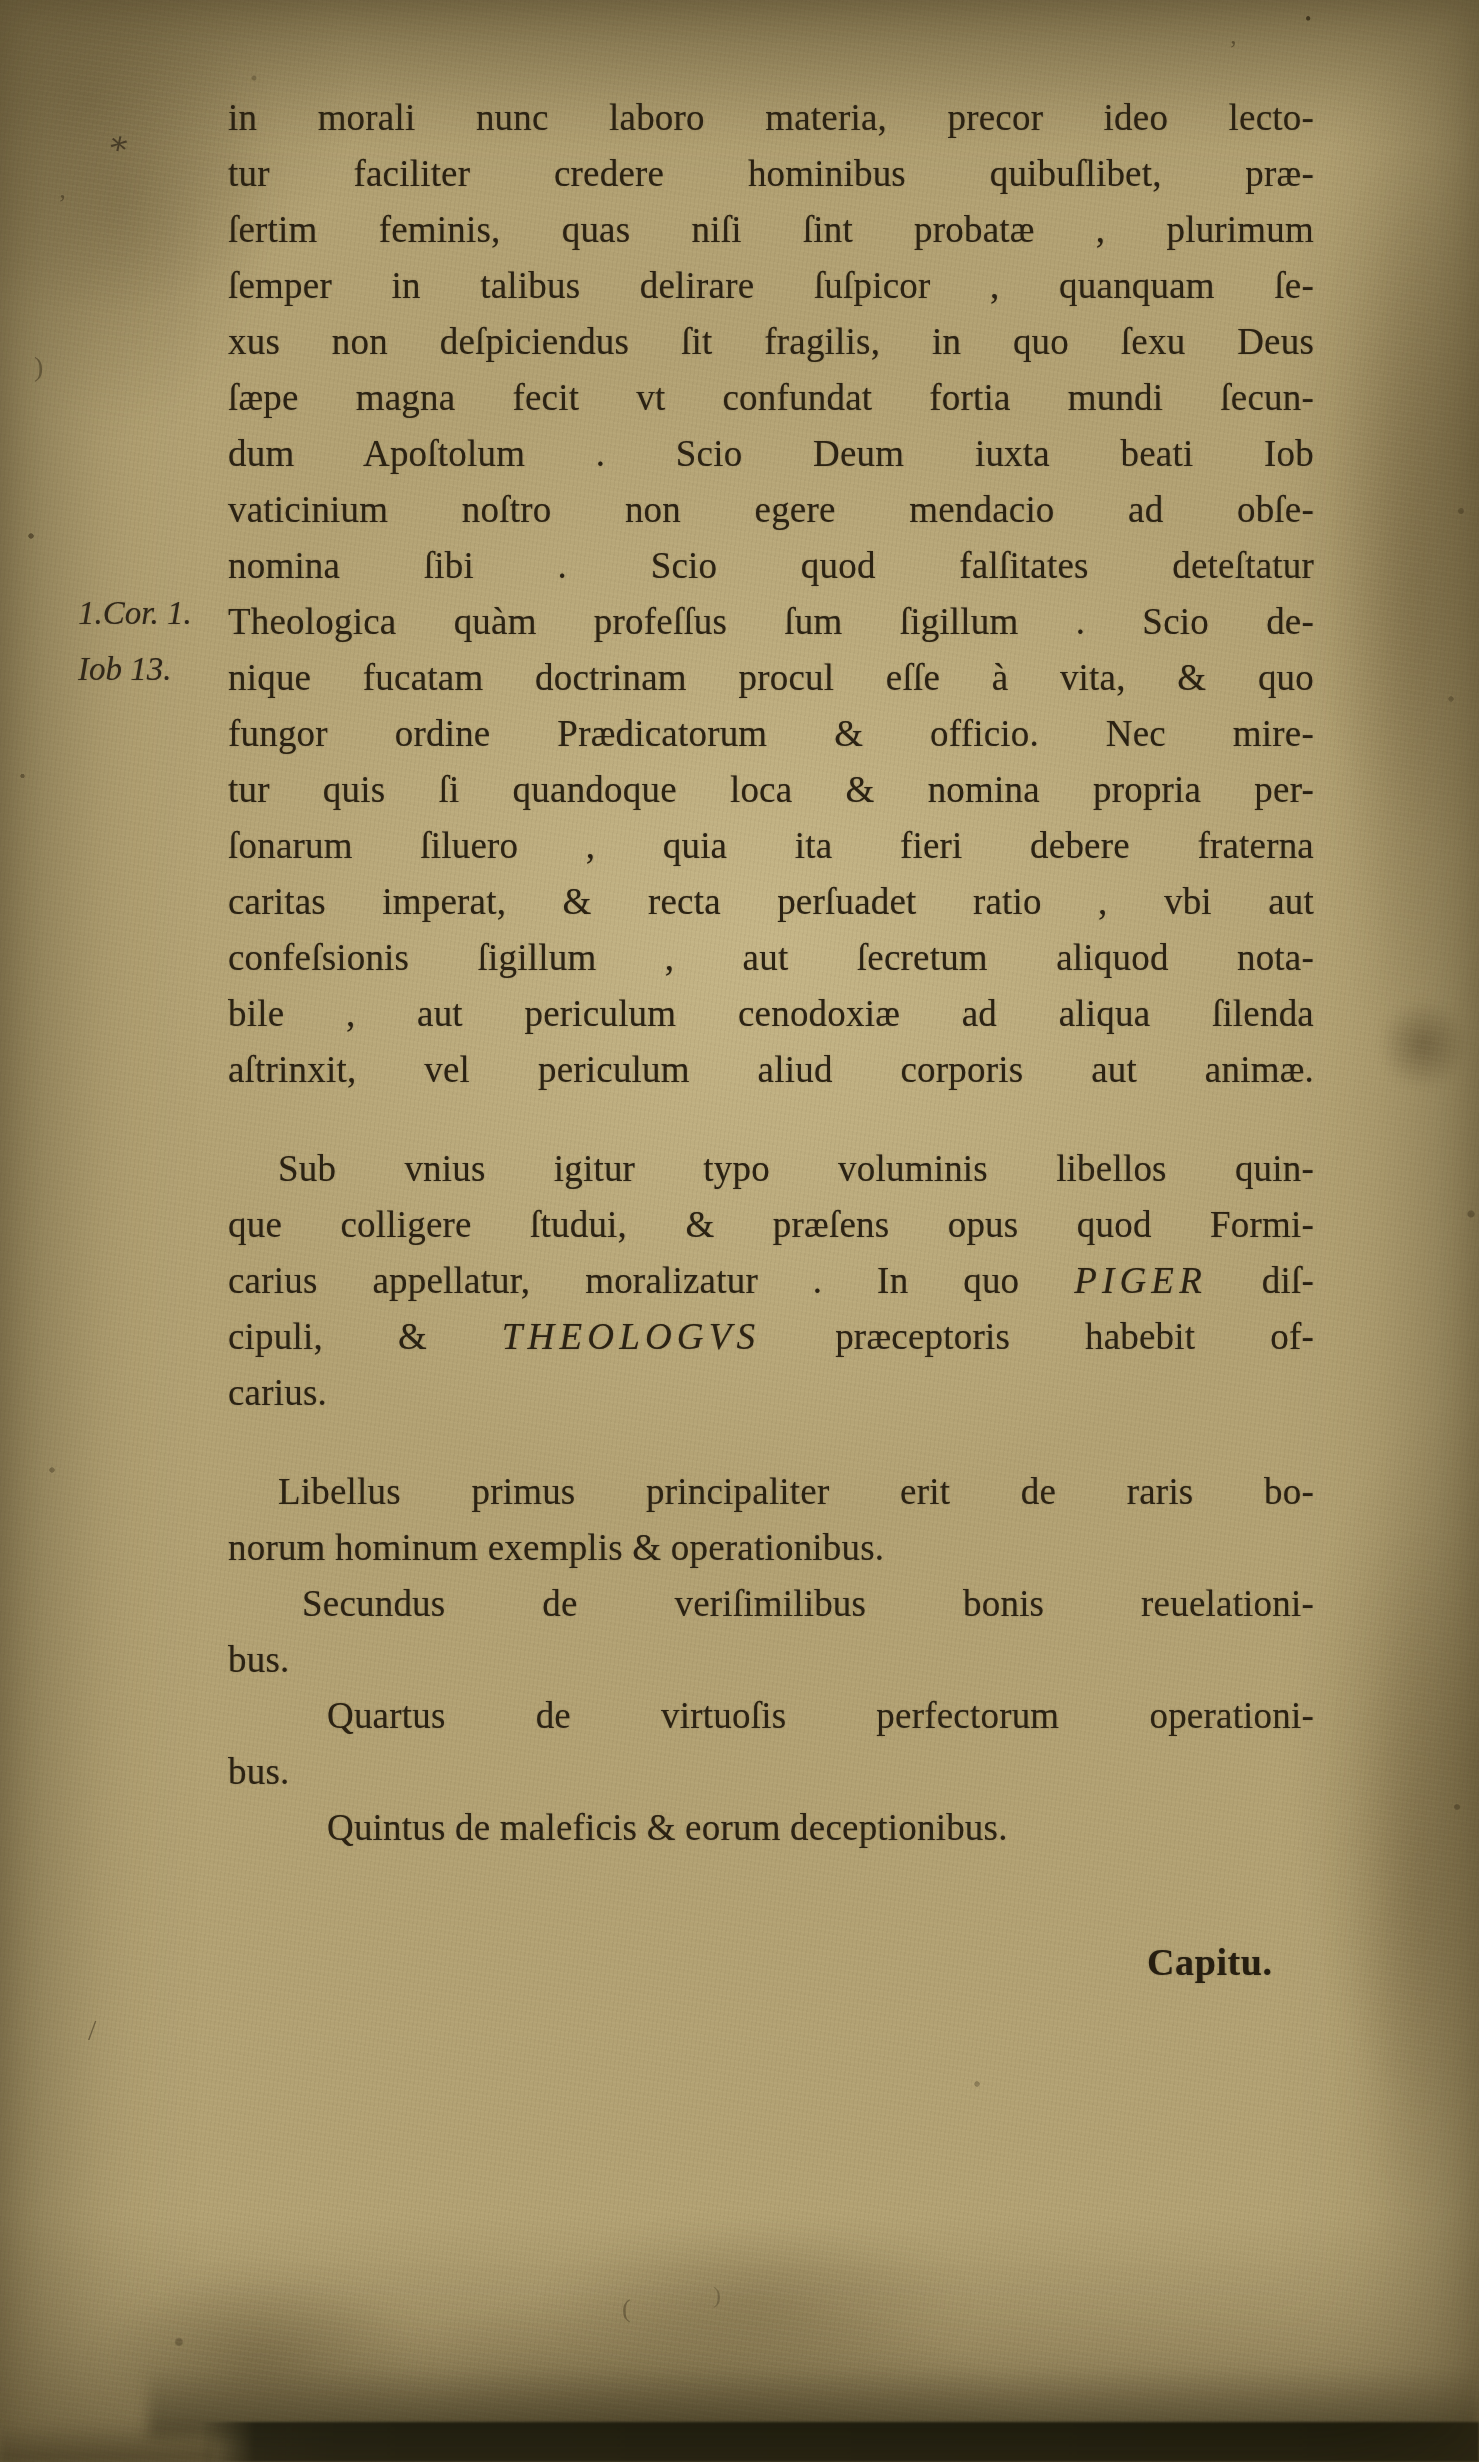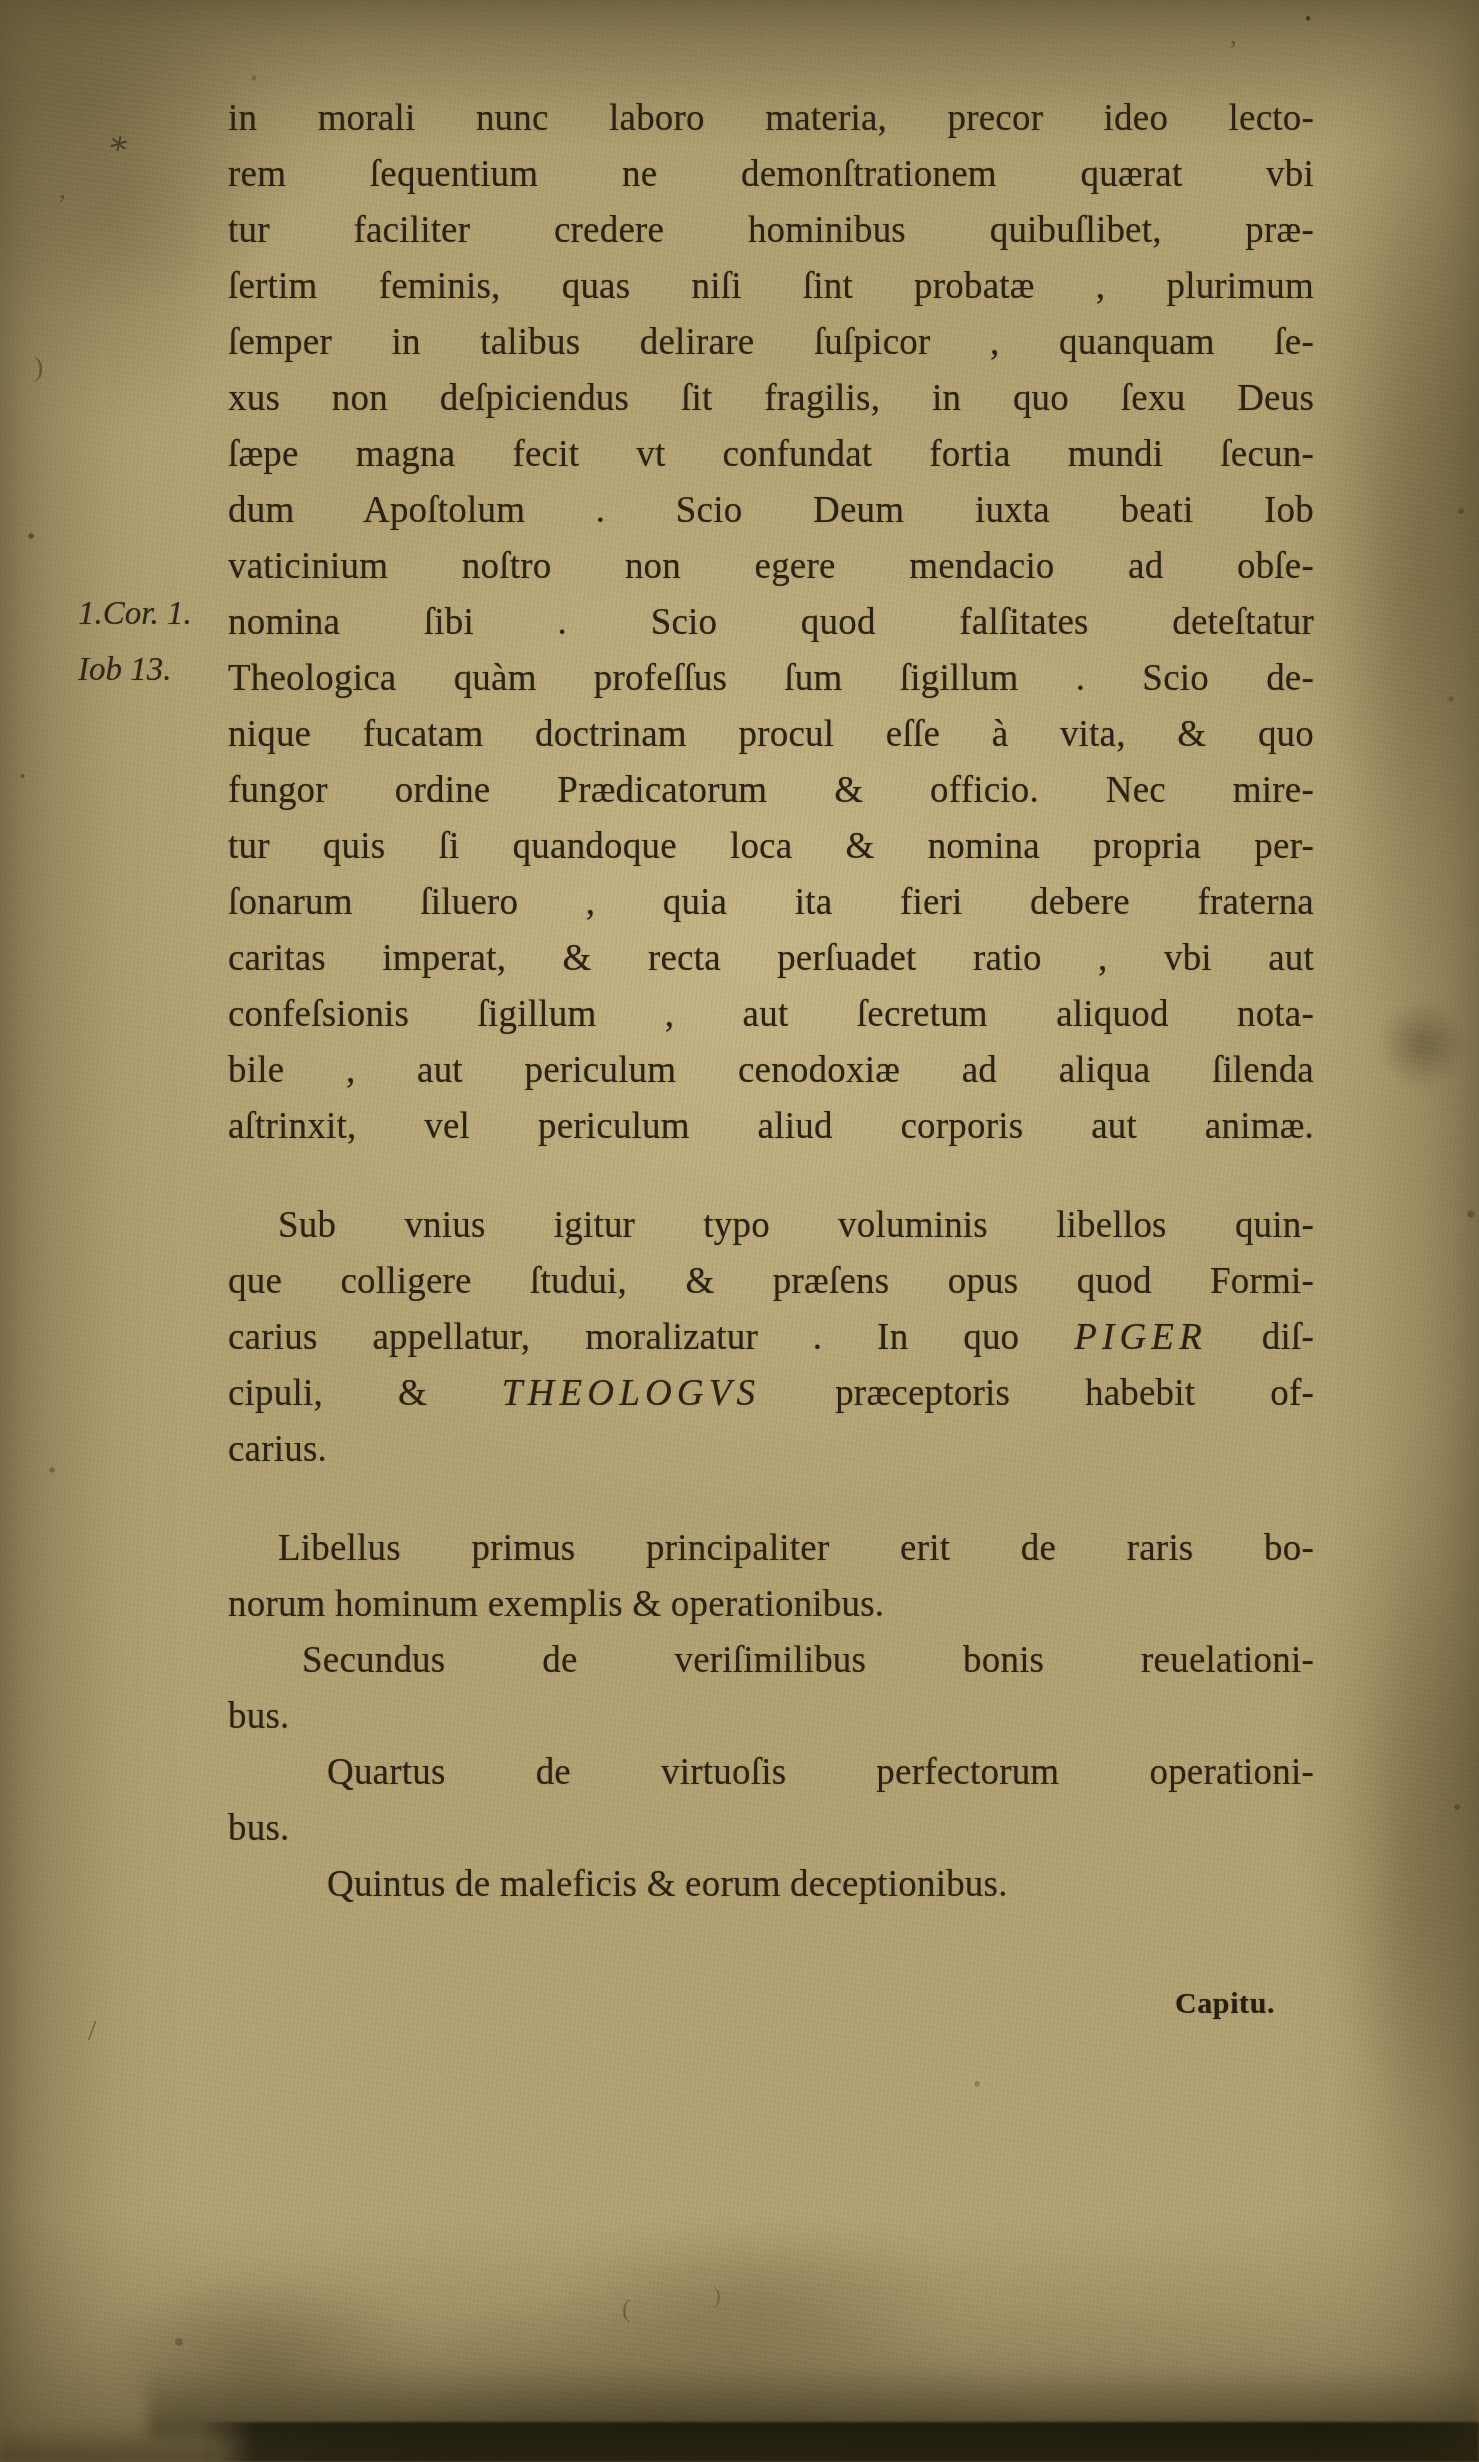--- a/index.html
+++ b/index.html
@@ -53,22 +53,22 @@
   .ind1{text-indent:50px;margin-top:43px;}
   .ind2{text-indent:74px;}
   .ind3{text-indent:99px;}
   .s-n{font-style:normal;}
   .s-ic{font-style:italic;letter-spacing:.14em;}
 
   .marginalia{position:absolute;left:78px;top:585px;font-style:italic;font-size:33px;
     line-height:56px;color:#30271a;text-shadow:0 0 1.2px rgba(48,39,26,.4);}
   .ornament{position:absolute;left:108px;top:123px;font-size:33px;color:#3a3020;opacity:.8;
     transform:rotate(12deg);}
-  .catchword{position:absolute;left:1147px;top:1986px;font-size:30px;font-weight:bold;
-    color:#261e10;letter-spacing:0.6px;text-shadow:0 0 1.2px rgba(38,30,16,.5);margin-left:28px;}
+  .catchword{position:absolute;left:1147px;top:1940px;font-size:38px;font-weight:bold;
+    color:#261e10;letter-spacing:0.6px;text-shadow:0 0 1.2px rgba(38,30,16,.5);}
   .ink-marks{position:absolute;inset:0;color:#342a18;pointer-events:none;}
   .mark{position:absolute;line-height:1;}
 </style>
 </head>
 <body>
 
 <div class="page">
   <div class="stain st1"></div>
   <div class="stain st2"></div>
   <div class="stain st3"></div>
@@ -79,21 +79,20 @@
 
   <span class="ornament">∗</span>
 
   <div class="marginalia">
     <div>1.Cor. 1.</div>
     <div>Iob 13.</div>
   </div>
 
   <div class="body-text">
       <div class="line"><span class="s-n">in morali nunc laboro materia, precor ideo lecto-</span></div>
-      <div class="line"><span class="s-n">rem ſequentium ne demonſtrationem quærat vbi</span></div>
       <div class="line"><span class="s-n">tur faciliter credere hominibus quibuſlibet, præ-</span></div>
       <div class="line"><span class="s-n">ſertim feminis, quas niſi ſint probatæ , plurimum</span></div>
       <div class="line"><span class="s-n">ſemper in talibus delirare ſuſpicor , quanquam ſe-</span></div>
       <div class="line"><span class="s-n">xus non deſpiciendus ſit fragilis, in quo ſexu Deus</span></div>
       <div class="line"><span class="s-n">ſæpe magna fecit vt confundat fortia mundi ſecun-</span></div>
       <div class="line"><span class="s-n">dum Apoſtolum . Scio Deum iuxta beati Iob</span></div>
       <div class="line"><span class="s-n">vaticinium noſtro non egere mendacio ad obſe-</span></div>
       <div class="line"><span class="s-n">nomina ſibi . Scio quod falſitates deteſtatur</span></div>
       <div class="line"><span class="s-n">Theologica quàm profeſſus ſum ſigillum . Scio de-</span></div>
       <div class="line"><span class="s-n">nique fucatam doctrinam procul eſſe à vita, &amp; quo</span></div>

